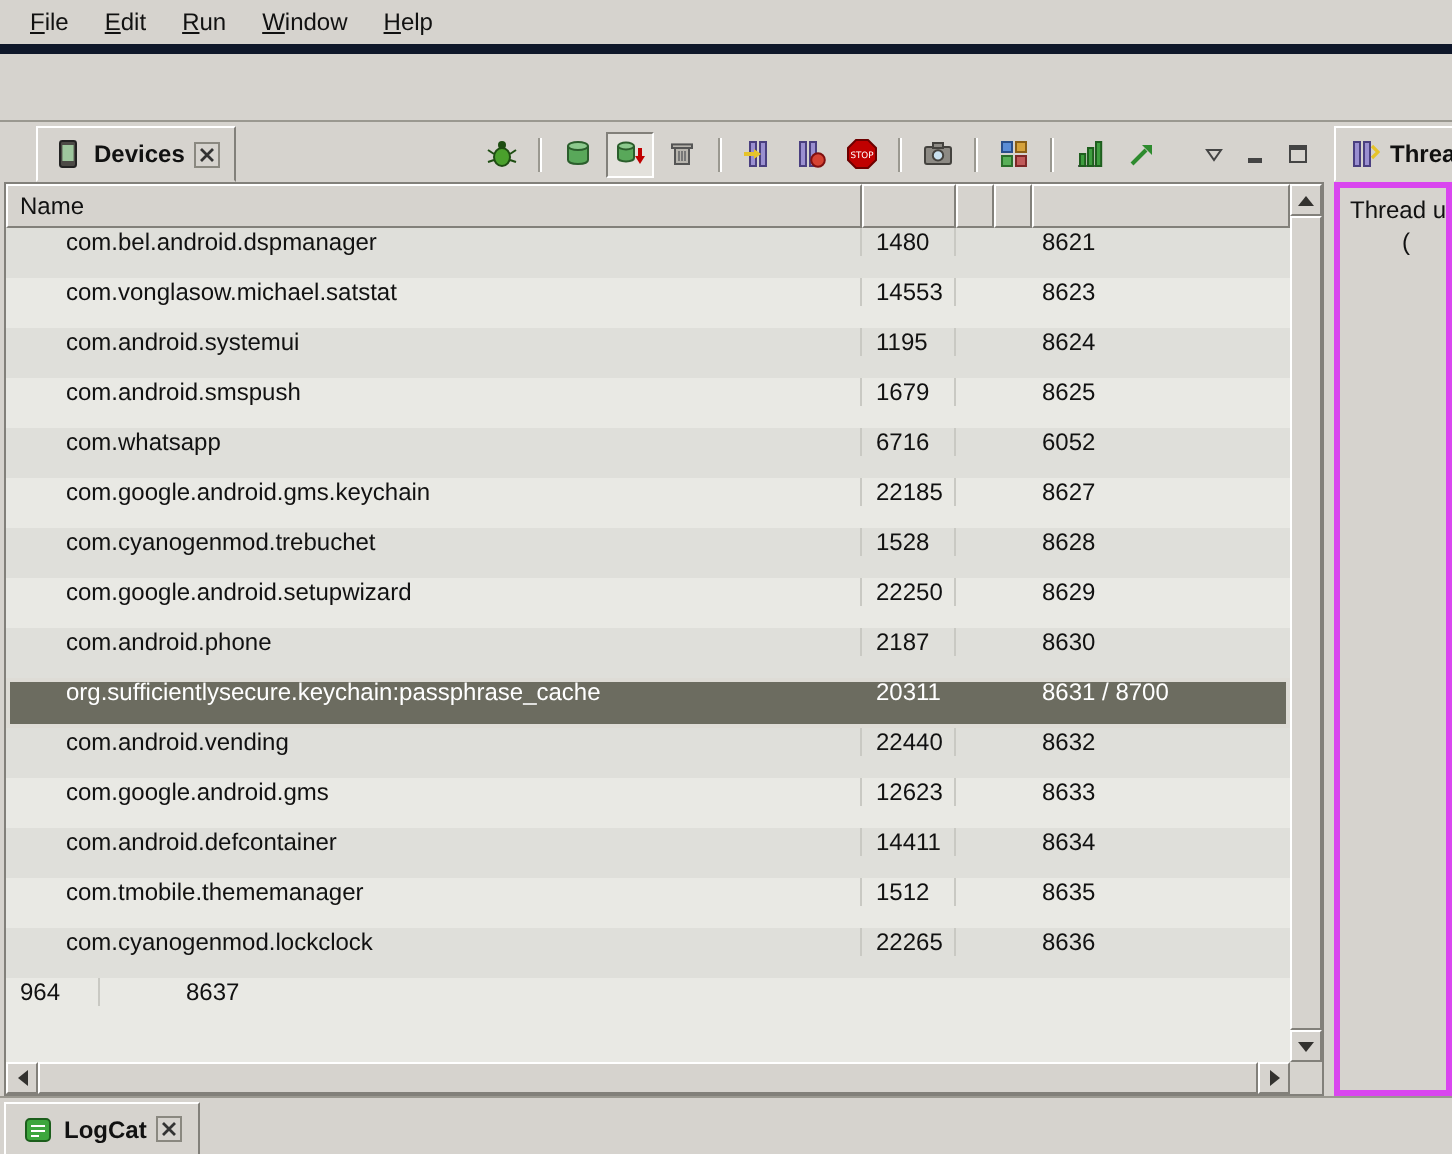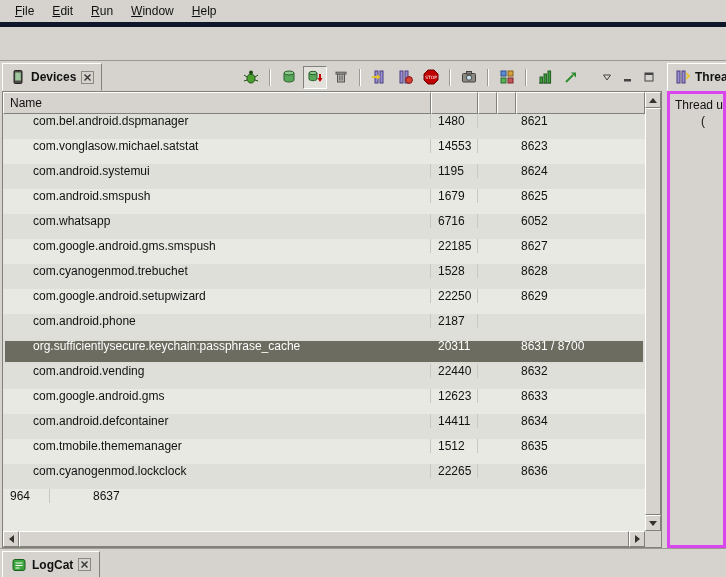--- a/index.html
+++ b/index.html
@@ -12,21 +12,21 @@
   
   .menubar { position:absolute; top:0; left:0; width:726px; height:27px;
     display:flex; align-items:center; padding-left:6px; border-bottom:5px solid #0f172a; }
   .menu-item { display:inline-block; padding:4px 9px; cursor:default; }
   .menu-item::first-letter { text-decoration:underline; }
   .toolstrip { position:absolute; top:27px; left:0; width:726px; height:34px;
     border-bottom:1px solid #9a9890; }
   
   .devices-panel { position:absolute; left:2px; top:62px; width:660px; height:486px; }
   .tabbar { position:absolute; top:0; left:0; right:0; height:29px; }
-  .tab { position:absolute; left:0; top:1px; height:28px; display:flex; align-items:center;
+  .tab { position:absolute; left:16px; top:1px; height:28px; display:flex; align-items:center;
     gap:5px; padding:0 7px; background:#d6d3ce;
     border:1px solid; border-color:#ffffff #82807a #d6d3ce #ffffff; }
   .tab-label { font-weight:bold; white-space:nowrap; }
   .tab-close { display:flex; align-items:center; justify-content:center;
     width:13px; height:13px; border:1px solid #8a8880; background:#d6d3ce; }
   .view-toolbar { position:absolute; right:4px; top:3px; height:24px;
     display:flex; align-items:center; gap:2px; }
   .tbtn { width:24px; height:23px; display:flex; align-items:center; justify-content:center;
     border:1px solid transparent; }
   .tbtn.pressed { border-color:#82807a #ffffff #ffffff #82807a; background:#e3e1dc; }
@@ -264,21 +264,21 @@
     <span class="cell w-port">8625</span>
   </div>
           <div class="row even">
     <span class="cell w-name">com.whatsapp</span>
     <span class="cell w-pid">6716</span>
     <span class="cell w-c1"></span>
     <span class="cell w-c2"></span>
     <span class="cell w-port">6052</span>
   </div>
           <div class="row odd">
-    <span class="cell w-name">com.google.android.gms.smspush</span>
+    <span class="cell w-name">com.google.android.gms.keychain</span>
     <span class="cell w-pid">22185</span>
     <span class="cell w-c1"></span>
     <span class="cell w-c2"></span>
     <span class="cell w-port">8627</span>
   </div>
           <div class="row even">
     <span class="cell w-name">com.cyanogenmod.trebuchet</span>
     <span class="cell w-pid">1528</span>
     <span class="cell w-c1"></span>
     <span class="cell w-c2"></span>
@@ -289,20 +289,21 @@
     <span class="cell w-pid">22250</span>
     <span class="cell w-c1"></span>
     <span class="cell w-c2"></span>
     <span class="cell w-port">8629</span>
   </div>
           <div class="row even">
     <span class="cell w-name">com.android.phone</span>
     <span class="cell w-pid">2187</span>
     <span class="cell w-c1"></span>
     <span class="cell w-c2"></span>
+    <span class="cell w-port">8630</span>
   </div>
           <div class="row odd selected">
     <span class="cell w-name">org.sufficientlysecure.keychain:passphrase_cache</span>
     <span class="cell w-pid">20311</span>
     <span class="cell w-c1"></span>
     <span class="cell w-c2"></span>
     <span class="cell w-port">8631 / 8700</span>
   </div>
           <div class="row even">
     <span class="cell w-name">com.android.vending</span>

